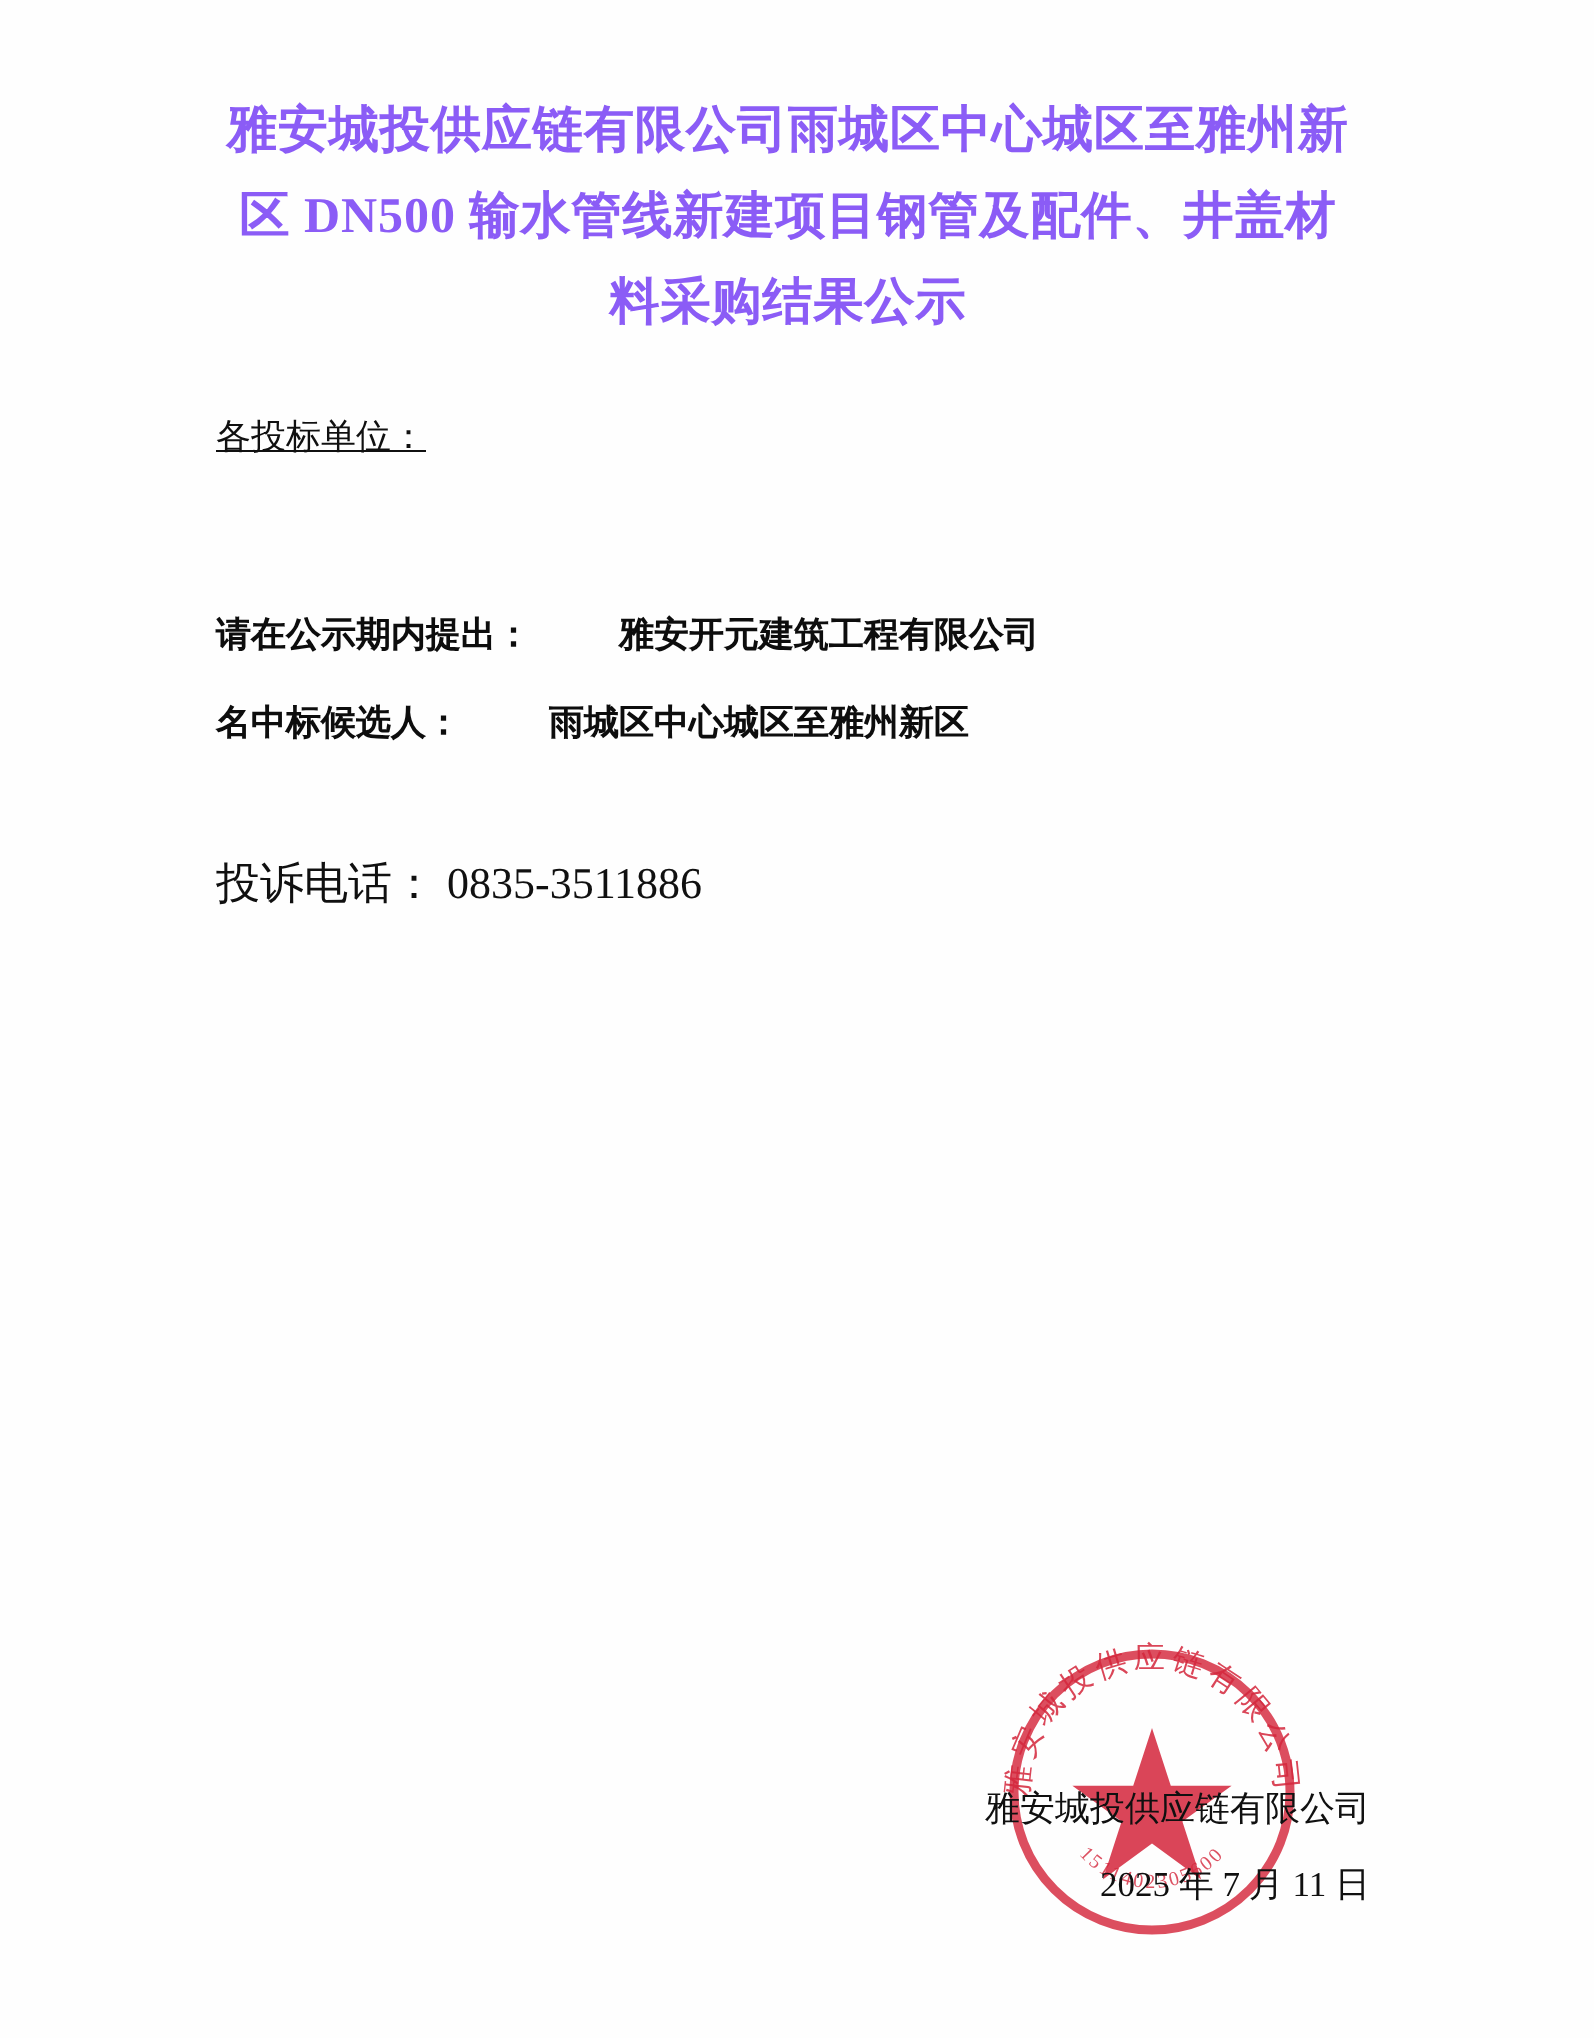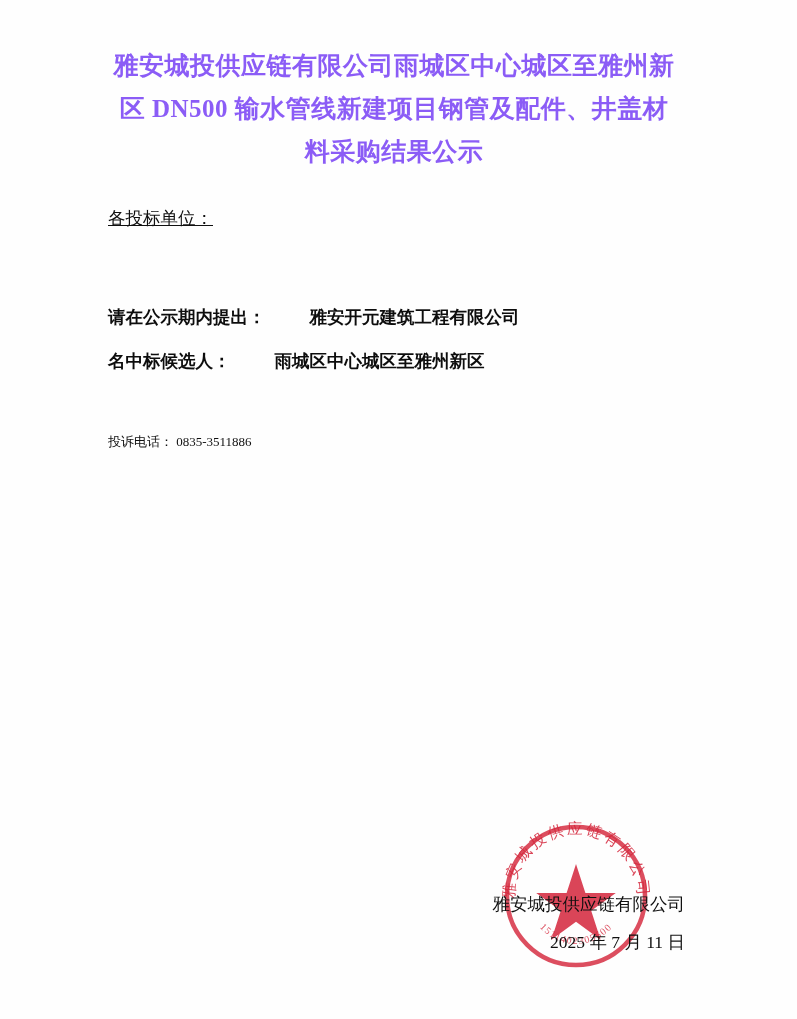--- a/index.html
+++ b/index.html
@@ -79,21 +79,21 @@
   .seal {
     position: absolute;
     left: 492px;
     top: 812px;
     width: 168px;
     height: 168px;
     pointer-events: none;
   }
   .seal svg { display: block; }
   .tel-line {
-    font-size: 13px;
+    font-size: 22px;
     line-height: 38px;
     margin: 0;
     color: #101010;
   }
 </style>
 </head>
 <body>
 
 <div class="page">
 

